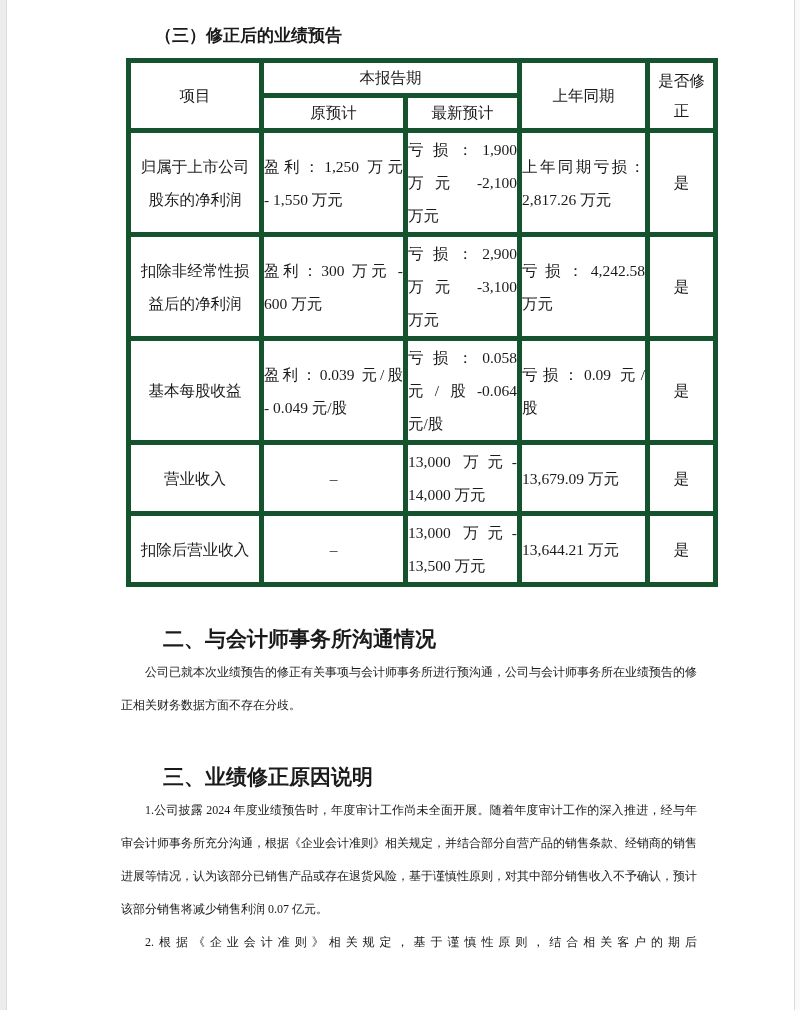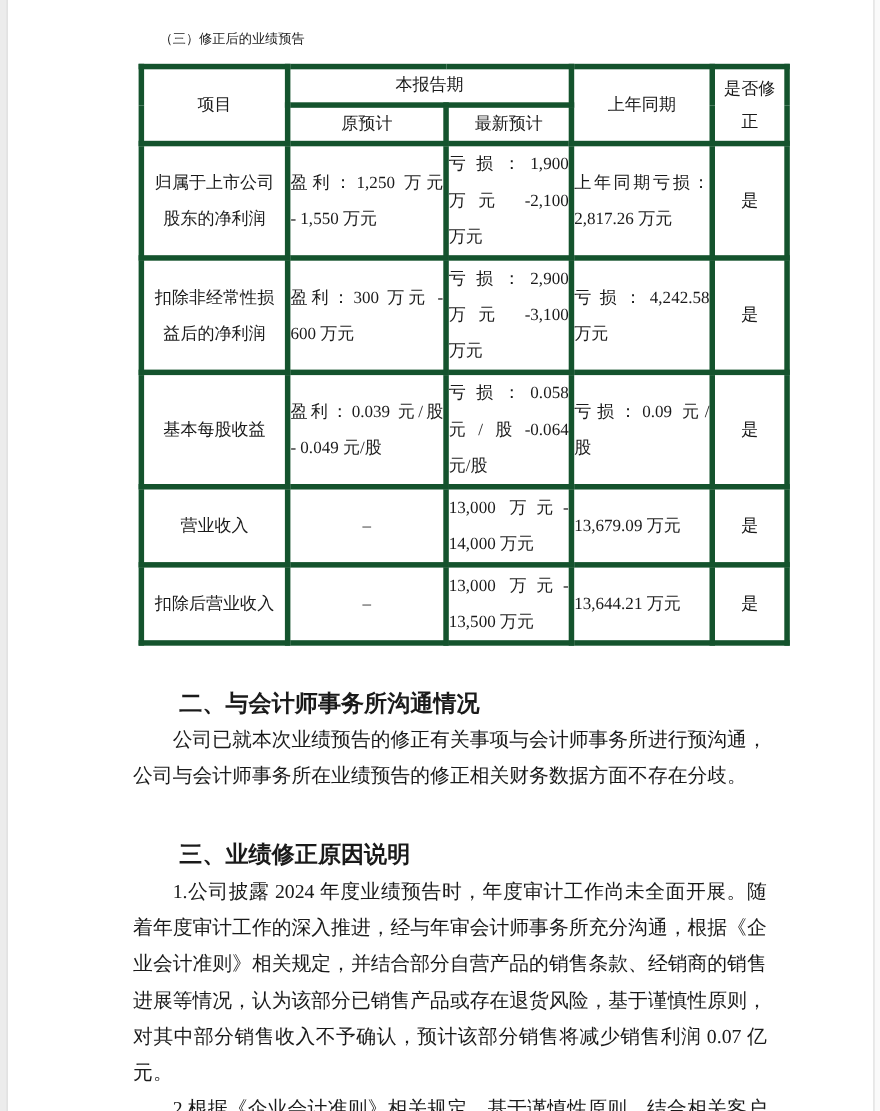--- a/index.html
+++ b/index.html
@@ -17,22 +17,22 @@
   .edge-right {
     position: absolute; right: 0; top: 0; bottom: 0;
     width: 5px; background: #fafafa; border-left: 1px solid #d9d9d9;
   }
   .page {
     position: relative;
     padding: 19px 103px 0 121px;
   }
   .doc-title {
     margin: 0;
-    font-size: 12px;
-    font-weight: normal;
+    font-size: 17px;
+    font-weight: bold;
     line-height: 33px;
     text-indent: 2em;
     white-space: nowrap;
   }
   table.perf {
     border-collapse: collapse;
     table-layout: fixed;
     width: 587px;
     margin: 6px 0 0 5px;
     border: 2px solid #000;
@@ -65,21 +65,21 @@
     font-size: 21px;
     font-weight: bold;
     line-height: 33px;
     text-indent: 2em;
     white-space: nowrap;
   }
   .sec-communication .section-heading { margin-top: 36px; }
   .sec-reason .section-heading { margin-top: 39px; }
   .para {
     margin: 0;
-    font-size: 18px;
+    font-size: 12px;
     line-height: 33px;
     text-align: justify;
     text-indent: 2em;
   }
   .para.cut { text-align-last: justify; }
 </style>
 </head>
 <body>
 
 <div class="edge-left"></div>

